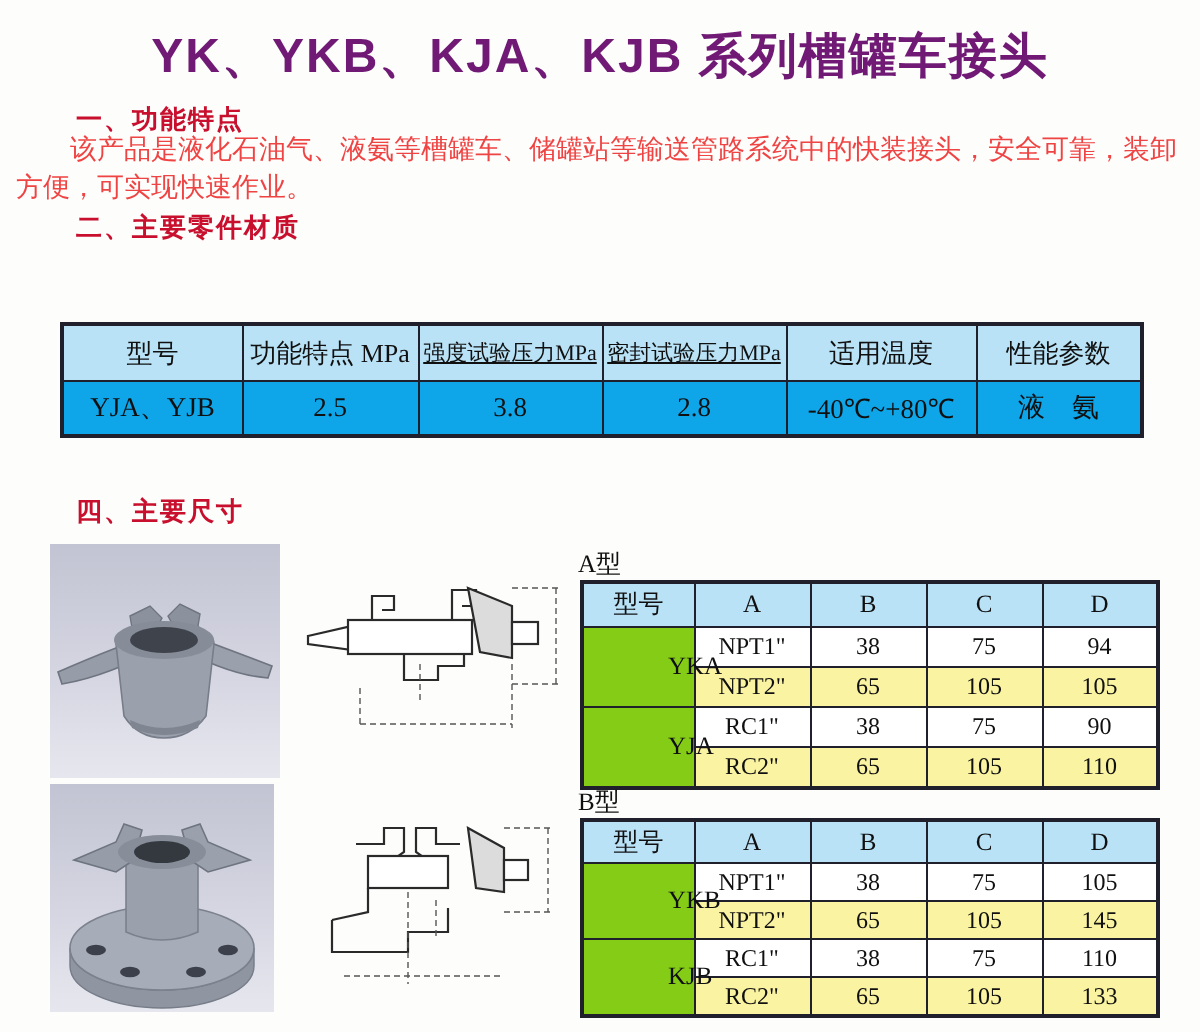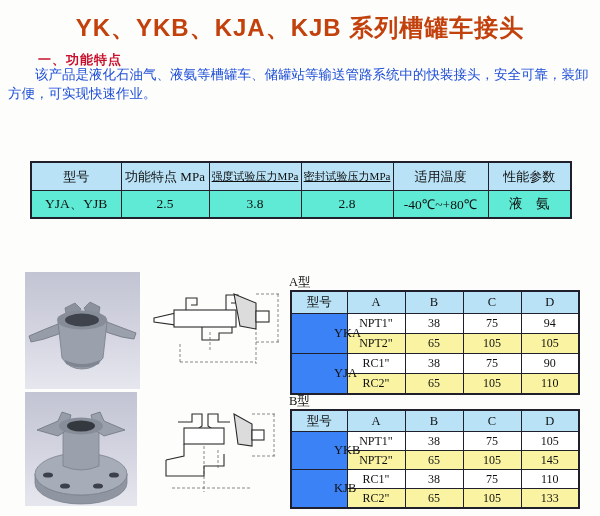--- a/index.html
+++ b/index.html
@@ -2,58 +2,58 @@
 <html><head>
 <meta charset="utf-8">
 <style>
   html,body{margin:0;padding:0;}
   .page{
     position:relative; width:600px; height:516px; overflow:hidden;
     background:#fdfdfb; font-family:"Liberation Sans",sans-serif; color:#1a1a1a;
   }
   .title{
     position:absolute; top:12px; left:0; width:600px; margin:0;
-    text-align:center; font-size:24px; font-weight:bold; color:#c2410c; letter-spacing:1px;
+    text-align:center; font-size:24px; font-weight:bold; color:#701a75; letter-spacing:1px;
   }
   .sec-heading{
     position:absolute; left:38px; margin:0;
     font-size:13px; font-weight:bold; color:#c8102e; letter-spacing:1px;
   }
   .pos-s1{top:51px;} .pos-s2{top:105px;} .pos-s3{top:140px;} .pos-s4{top:247px;}
   .features-text{
     position:absolute; left:8px; top:66px; width:586px; margin:0;
-    font-size:13.5px; line-height:18.5px; text-indent:2em; color:#1d4ed8;
+    font-size:13.5px; line-height:18.5px; text-indent:2em; color:#ef4444;
   }
   .materials-text{
     position:absolute; left:36px; top:122px; margin:0; font-size:13.5px; color:#1a1a1a;
   }
   
   table{border-collapse:collapse; table-layout:fixed;}
   .perf{
     position:absolute; left:30px; top:161px; width:540px;
     border:2px solid #20202c; font-family:"Liberation Serif",serif;
   }
   .perf th,.perf td{border:1px solid #20202c; text-align:center; font-weight:normal; color:#101010; padding:0;}
   .perf th{background:#b9e2f6; font-size:13px; height:27px;}
   .perf th.small{font-size:11px;text-decoration:underline;}
   .perf td{font-size:13.5px; height:26px; background:#ffffff;}
-  .perf tr.alt td{background:#5eead4;}
+  .perf tr.alt td{background:#0ea5e9;}
   
   .dim{
     position:absolute; left:290px; width:288px;
     border:2px solid #20202c; font-family:"Liberation Serif",serif;
   }
   .dim-a{top:290px;} .dim-b{top:409px;}
   .dim th,.dim td{border:1px solid #20202c; text-align:center; font-weight:normal; color:#101010; padding:0;}
   .dim th{background:#b9e2f6; font-size:12.5px;}
   .dim-a th{height:21px;} .dim-b th{height:20px;}
   .dim td{font-size:12px; background:#ffffff;}
   .dim-a td{height:19px;} .dim-b td{height:18px;}
   .dim tr.alt td{background:#faf3a1;}
-  .dim td.model{background:#3b82f6; font-size:12.5px;padding-left:42px;}
+  .dim td.model{background:#84cc16; font-size:12.5px;padding-left:42px;}
   .dim-label{
     position:absolute; left:289px; margin:0;
     font-size:12.5px; font-family:"Liberation Serif",serif; color:#101010;
   }
   .pos-la{top:274px;} .pos-lb{top:393px;}
   
   .photo{
     position:absolute; background:linear-gradient(180deg,#c3c4d3 0%,#d6d7e2 60%,#e6e7ee 100%);
   }
   .photo-a{left:25px; top:272px; width:115px; height:117px;}
@@ -66,20 +66,21 @@
 </head>
 <body>
 
 <div class="page">
 
   <h1 class="title">YK、YKB、KJA、KJB 系列槽罐车接头</h1>
 
   <h2 class="sec-heading pos-s1">一、功能特点</h2>
   <p class="features-text">该产品是液化石油气、液氨等槽罐车、储罐站等输送管路系统中的快装接头，安全可靠，装卸方便，可实现快速作业。</p>
 
+  <h2 class="sec-heading pos-s2">二、主要零件材质</h2>
 
 
   <table class="perf">
     <colgroup>
       <col style="width:90px">
         <col style="width:88px">
         <col style="width:92px">
       <col style="width:92px">
         <col style="width:95px">
         <col style="width:83px">
@@ -97,20 +98,21 @@
       <td>YJA、YJB</td>
       <td>2.5</td>
       <td>3.8</td>
       <td>2.8</td>
       <td>-40℃~+80℃</td>
       <td>液　氨</td>
     </tr>
   </tbody>
     </table>
 
+  <h2 class="sec-heading pos-s4">四、主要尺寸</h2>
 
   <div class="photo photo-a">
     <svg width="115" height="117" viewBox="0 0 115 117">
       <path d="M4 64 Q20 57 33 52 L43 41 L52 45 L46 57 L31 63 Q18 68 6 70 Z" fill="#969ca8" stroke="#6e7480" stroke-width="0.8"></path>
       <path d="M111 61 Q95 55 82 50 L72 39 L63 43 L69 55 L84 61 Q97 66 109 67 Z" fill="#9aa0ac" stroke="#6e7480" stroke-width="0.8"></path>
       <path d="M40 36 l10 -5 6 6 -5 9 -9 2 Z" fill="#8b919d" stroke="#6e7480" stroke-width="0.7"></path>
       <path d="M75 35 l-10 -5 -6 6 5 9 9 2 Z" fill="#8b919d" stroke="#6e7480" stroke-width="0.7"></path>
       <path d="M33 50 Q33 45 40 43 L75 43 Q82 45 82 50 L78 86 Q70 97 57 97 Q44 97 37 86 Z" fill="#9aa0ac" stroke="#777d89" stroke-width="0.8"></path>
       <ellipse cx="57" cy="48" rx="25" ry="9.5" fill="#868c98"></ellipse>
       <ellipse cx="57" cy="48" rx="17" ry="6.5" fill="#3f434c"></ellipse>

